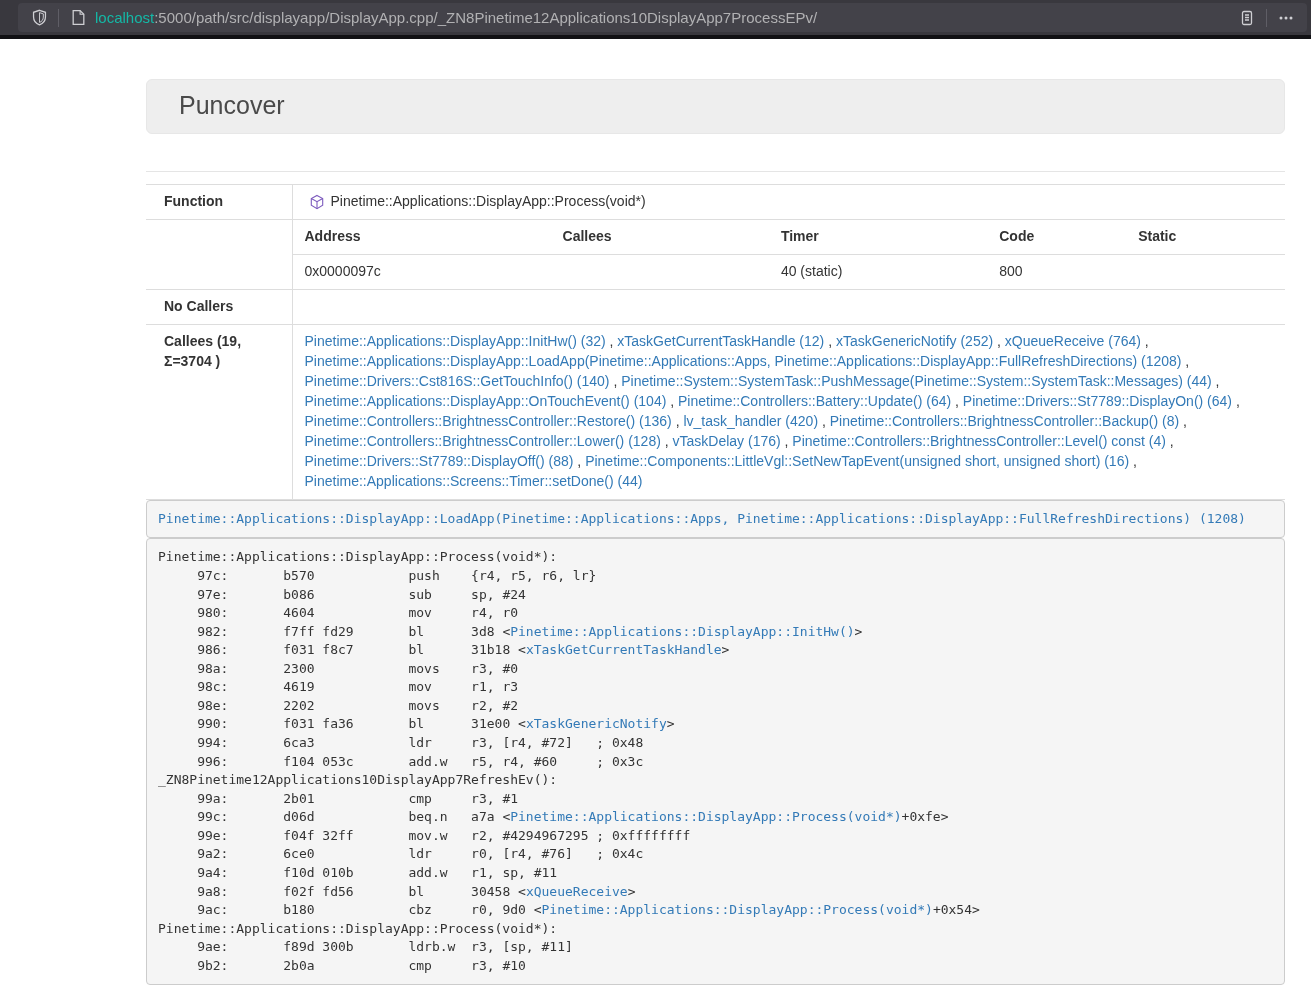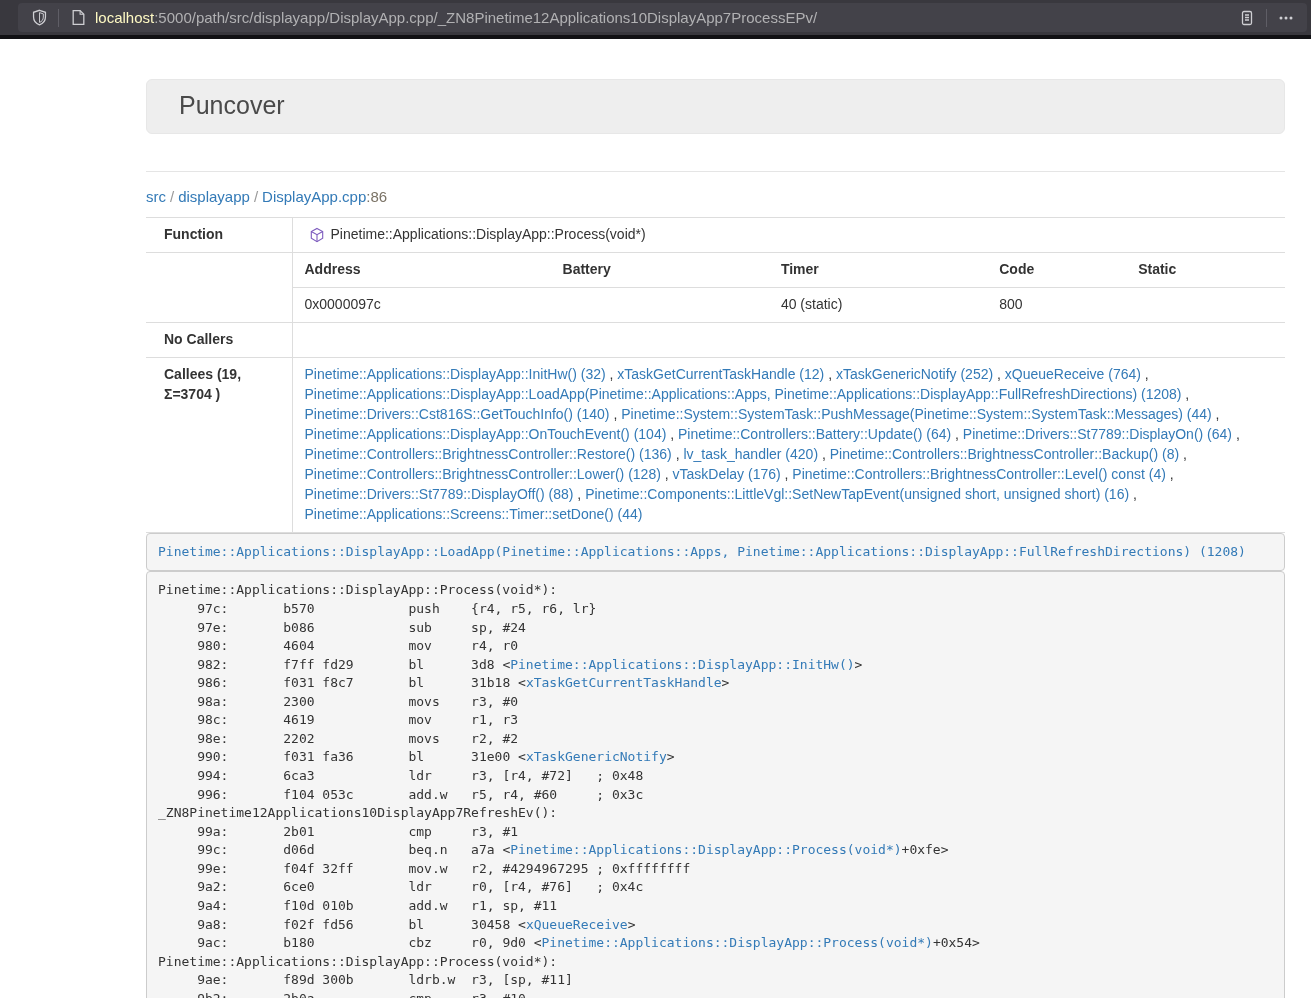--- a/index.html
+++ b/index.html
@@ -39,21 +39,21 @@
     width: 1px; height: 18px; background: #5f5e66; margin: 0 6px; flex: 0 0 auto;
   }
   .url-text {
     flex: 1 1 auto;
     font-size: 15px;
     color: #b1b1b3;
     white-space: nowrap;
     overflow: hidden;
     margin-left: 4px;
   }
-  .url-text .host { color: #fef9c3; text-align: right; }
+  .url-text .host { color: #14b8a6; text-align: right; }
 
   
   .page-container {
     margin-left: 146px;
     width: 1139px;
   }
   .jumbotron {
     margin-top: 40px;
     background: #eeeeee;
     border: 1px solid #e7e7e7;
@@ -191,21 +191,20 @@
 <div class="browser-bar-shadow"></div>
 
 <div class="page-container">
 
   <div class="jumbotron">
     <h1>Puncover</h1>
   </div>
 
   <hr class="rule">
 
-  <div class="breadcrumb" id="breadcrumb"><a>src</a><span class="sep">/</span><a>displayapp</a><span class="sep">/</span><a>DisplayApp.cpp</a><span class="suffix">:86</span></div>
 
   <table class="fn-table">
     <tbody>
       <tr>
         <th class="row-label">Function</th>
         <td class="fn-td">
           <span class="fn-name-cell">
             <span class="pkg-icon">
               <svg width="16" height="16" viewBox="0 0 16 16" fill="none" stroke="#7d5bbe" stroke-width="1.1">
                 <path d="M8 1.4 L13.7 4.5 V11.2 L8 14.6 L2.3 11.2 V4.5 Z"></path>
@@ -216,21 +215,21 @@
           </span>
         </td>
       </tr>
       <tr>
         <th class="row-label"></th>
         <td class="no-pad">
           <table class="inner-table">
             <thead>
               <tr>
                 <th class="col-address">Address</th>
-                <th class="col-remarks">Battery</th>
+                <th class="col-remarks">Callees</th>
                 <th class="col-stack">Timer</th>
                 <th class="col-code">Code</th>
                 <th class="col-static">Static</th>
               </tr>
             </thead>
             <tbody>
               <tr>
                 <td>0x0000097c</td>
                 <td></td>
                 <td>40 (static)</td>

